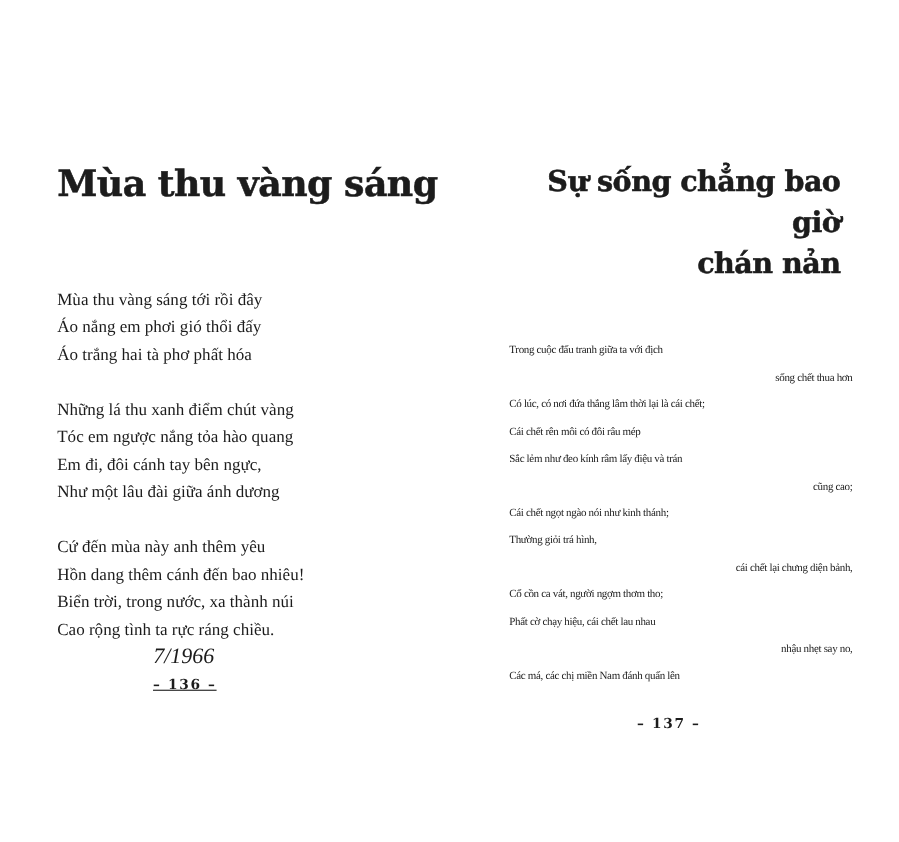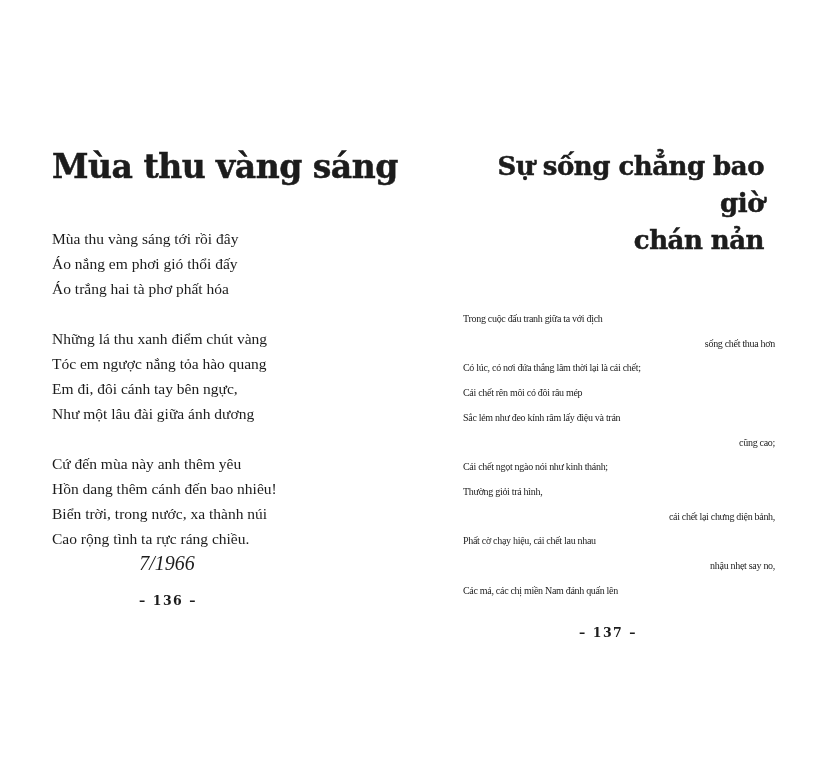--- a/index.html
+++ b/index.html
@@ -20,21 +20,21 @@
     font-weight:bold;
     letter-spacing:-0.5px;
     -webkit-text-stroke:0.5px currentColor;
     text-align:center;
     color:var(--ink);
   }
   .page-left .poem-title  { font-size:33px; line-height:34px; white-space:nowrap; }
   .page-right .poem-title { font-size:26px; line-height:37px; transform:translateX(-11px);text-align:right; }
 
   .page-left .poem-body {
-    margin-top:42px;
+    margin-top:76px;
     font-size:15.5px; line-height:25px;
   }
   .stanza { margin-bottom:25px; }
   .stanza:last-child { margin-bottom:0; }
   .line { white-space:nowrap; }
   .line.right { text-align:right; }
 
   .poem-date {
     font-style:italic; text-align:center;
     font-size:20px; line-height:25px; padding-right:2px;
@@ -46,21 +46,21 @@
     letter-spacing:-0.3px;
   }
 
   .page-number {
     font-family:"DejaVu Serif", serif;
     font-weight:bold;
     font-size:12.5px; letter-spacing:1.5px;
     text-align:center;
     color:var(--ink);
   }
-  .page-left  .page-number { margin-top:17px; }
+  .page-left  .page-number { margin-top:4px;text-decoration:underline; }
   .page-right .page-number { margin-top:22px; transform:translateX(-11px); }
 </style>
 </head>
 <body>
 
 <div>
 
   <section class="page page-left">
     <h1 class="poem-title">Mùa thu vàng sáng</h1>
 
@@ -98,20 +98,21 @@
     <div class="poem-body">
         <div class="line left">Trong cuộc đấu tranh giữa ta với địch</div>
         <div class="line right">sống chết thua hơn</div>
         <div class="line left">Có lúc, có nơi đứa thắng lâm thời lại là cái chết;</div>
         <div class="line left">Cái chết rên môi có đôi râu mép</div>
         <div class="line left">Sắc lẻm như đeo kính râm lấy điệu và trán</div>
         <div class="line right">cũng cao;</div>
         <div class="line left">Cái chết ngọt ngào nói như kinh thánh;</div>
         <div class="line left">Thường giỏi trá hình,</div>
         <div class="line right">cái chết lại chưng diện bảnh,</div>
+        <div class="line left">Cổ cồn ca vát, người ngợm thơm tho;</div>
         <div class="line left">Phất cờ chạy hiệu, cái chết lau nhau</div>
         <div class="line right">nhậu nhẹt say no,</div>
         <div class="line left">Các má, các chị miền Nam đánh quấn lên</div>
       </div>
 
     <div class="page-number">– 137 –</div>
   </section>
 
 </div>
 

